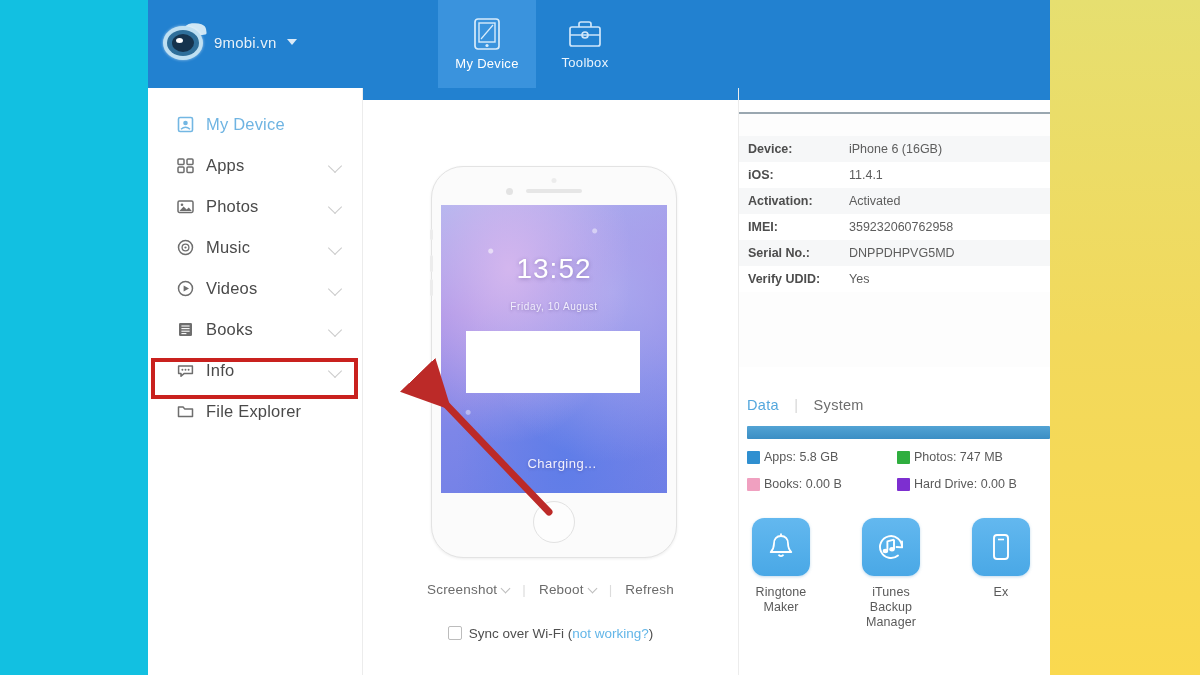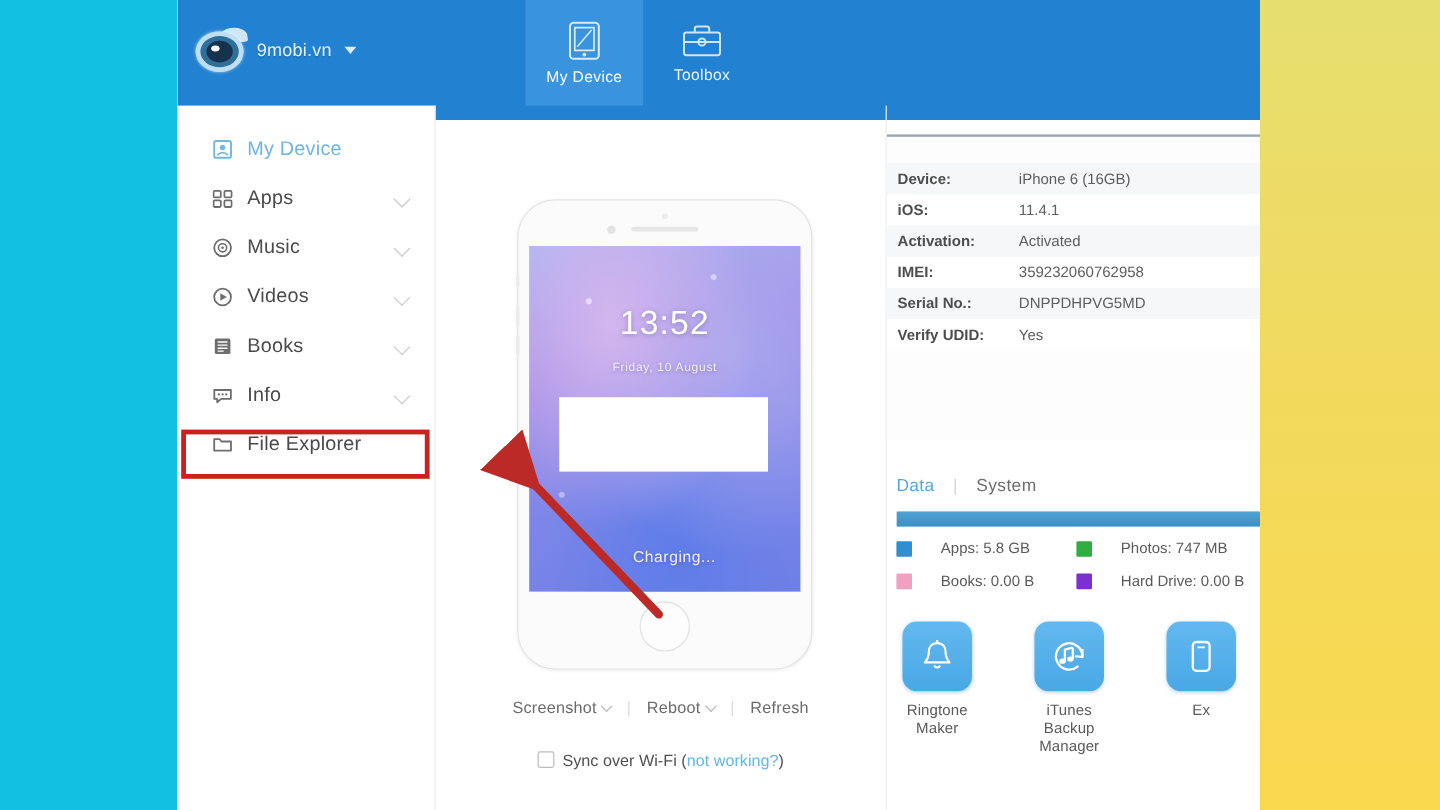--- a/index.html
+++ b/index.html
@@ -222,21 +222,21 @@
     background:#ebf3f8;border-radius:1px;overflow:hidden;
   }
   .bar-fill{
     height:13px;background:linear-gradient(180deg,#52a3d4 0%,#3b8ec4 100%);
   }
 
   .legend{
     position:absolute;left:8px;top:362px;width:303px;
     display:grid;grid-template-columns:150px 153px;row-gap:13px;
   }
-  .leg{display:flex;align-items:center;gap:24px;font-size:12.5px;color:#5a5a5a;white-space:nowrap;}
+  .leg{display:flex;align-items:center;gap:4px;font-size:12.5px;color:#5a5a5a;white-space:nowrap;}
   .swatch{width:13px;height:13px;border-radius:1px;flex:0 0 auto;}
 
   .apps-row{
     position:absolute;left:8px;top:430px;width:330px;display:flex;gap:42px;
   }
   .app-tile{width:68px;text-align:center;cursor:pointer;}
   .tile-ico{
     width:58px;height:58px;margin:0 auto;border-radius:12px;
     background:linear-gradient(180deg,#63b8ef 0%,#49a8e6 100%);
     display:flex;align-items:center;justify-content:center;
@@ -319,20 +319,31 @@
               <rect x="1" y="2" width="6" height="5.5" rx="1" fill="none" stroke="#6e6e6e" stroke-width="1.5"></rect>
               <rect x="10" y="2" width="6" height="5.5" rx="1" fill="none" stroke="#6e6e6e" stroke-width="1.5"></rect>
               <rect x="1" y="10" width="6" height="5.5" rx="1" fill="none" stroke="#6e6e6e" stroke-width="1.5"></rect>
               <rect x="10" y="10" width="6" height="5.5" rx="1" fill="none" stroke="#6e6e6e" stroke-width="1.5"></rect>
             </svg>
           </span>
           <span class="nav-label">Apps</span>
           <span class="chev"></span>
         </div>
 
+        <div class="nav-item">
+          <span class="nav-ico">
+            <svg width="17" height="17" viewBox="0 0 17 17">
+              <rect x="1" y="3" width="15" height="11.5" rx="1.4" fill="none" stroke="#6e6e6e" stroke-width="1.5"></rect>
+              <circle cx="5" cy="6.8" r="1.3" fill="#6e6e6e"></circle>
+              <path d="M2.4 13 L6.6 8.6 L9.6 11.4 L11.8 9.4 L14.8 13 Z" fill="#6e6e6e"></path>
+            </svg>
+          </span>
+          <span class="nav-label">Photos</span>
+          <span class="chev"></span>
+        </div>
 
         <div class="nav-item">
           <span class="nav-ico">
             <svg width="17" height="17" viewBox="0 0 17 17">
               <circle cx="8.5" cy="8.5" r="7" fill="none" stroke="#6e6e6e" stroke-width="1.5"></circle>
               <circle cx="8.5" cy="8.5" r="3.4" fill="none" stroke="#6e6e6e" stroke-width="1.3"></circle>
               <circle cx="8.5" cy="8.5" r="1.1" fill="#6e6e6e"></circle>
             </svg>
           </span>
           <span class="nav-label">Music</span>

